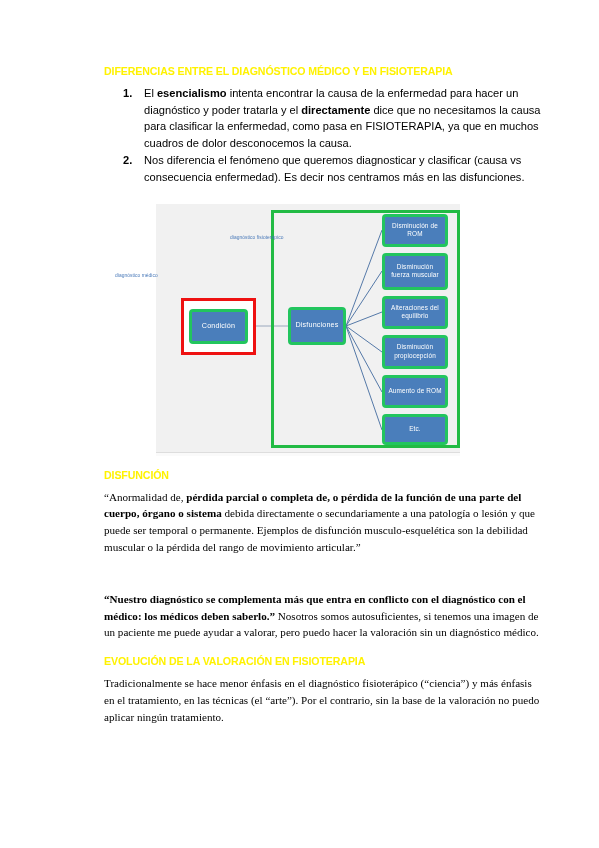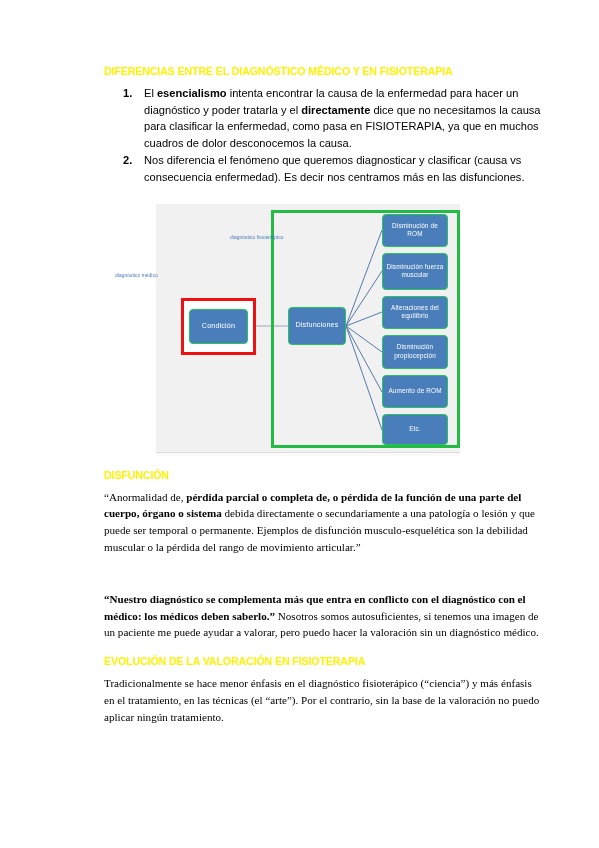--- a/index.html
+++ b/index.html
@@ -115,21 +115,21 @@
     top: 94px;
     width: 75px;
     height: 57px;
     border: 3px solid #ee1111;
     background: #ffffff;
     box-sizing: border-box;
   }
   .node {
     position: absolute;
     background: #4a7ebb;
-    border: 1px solid #22c55e;
+    border: 3px solid #22c55e;
     border-radius: 4px;
     color: #ffffff;
     display: flex;
     align-items: center;
     justify-content: center;
     text-align: center;
     font-size: 6.4px;
     line-height: 8.4px;
     letter-spacing: 0.15px;
     box-sizing: border-box;

